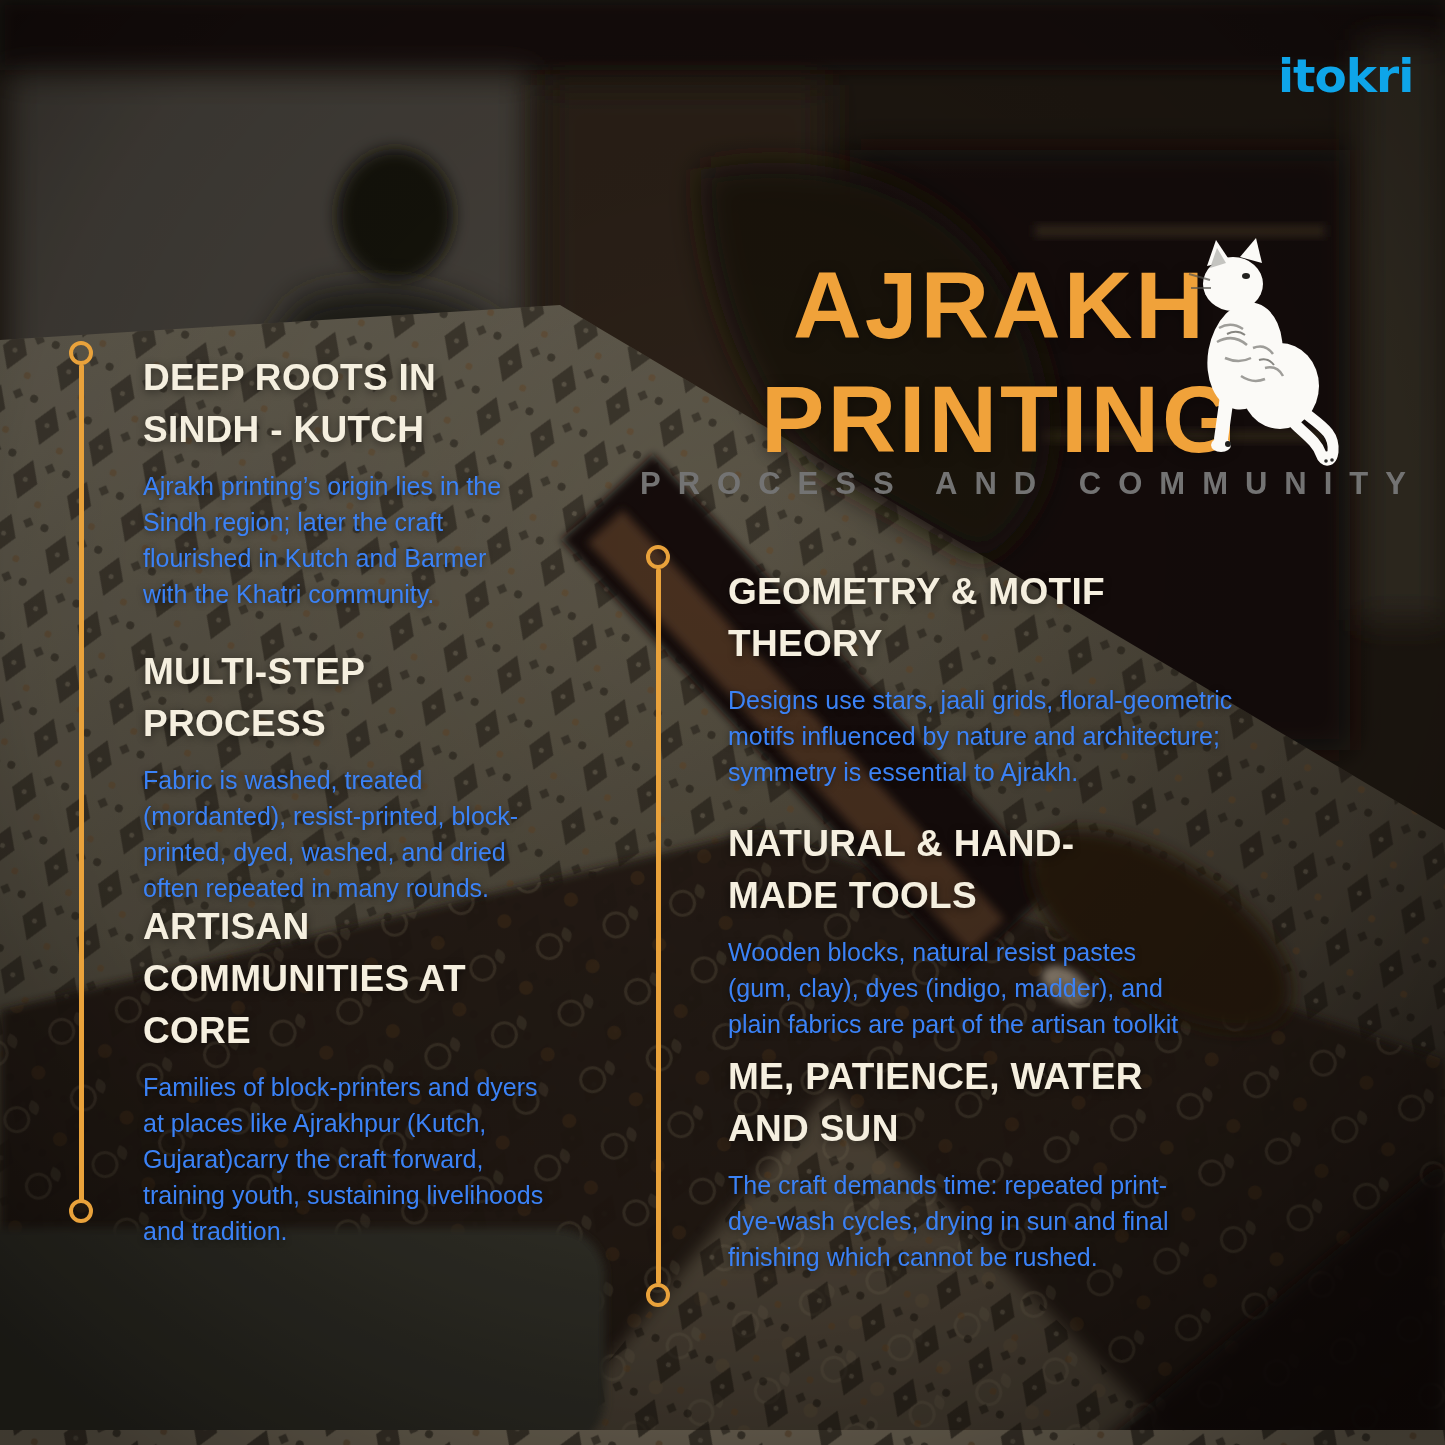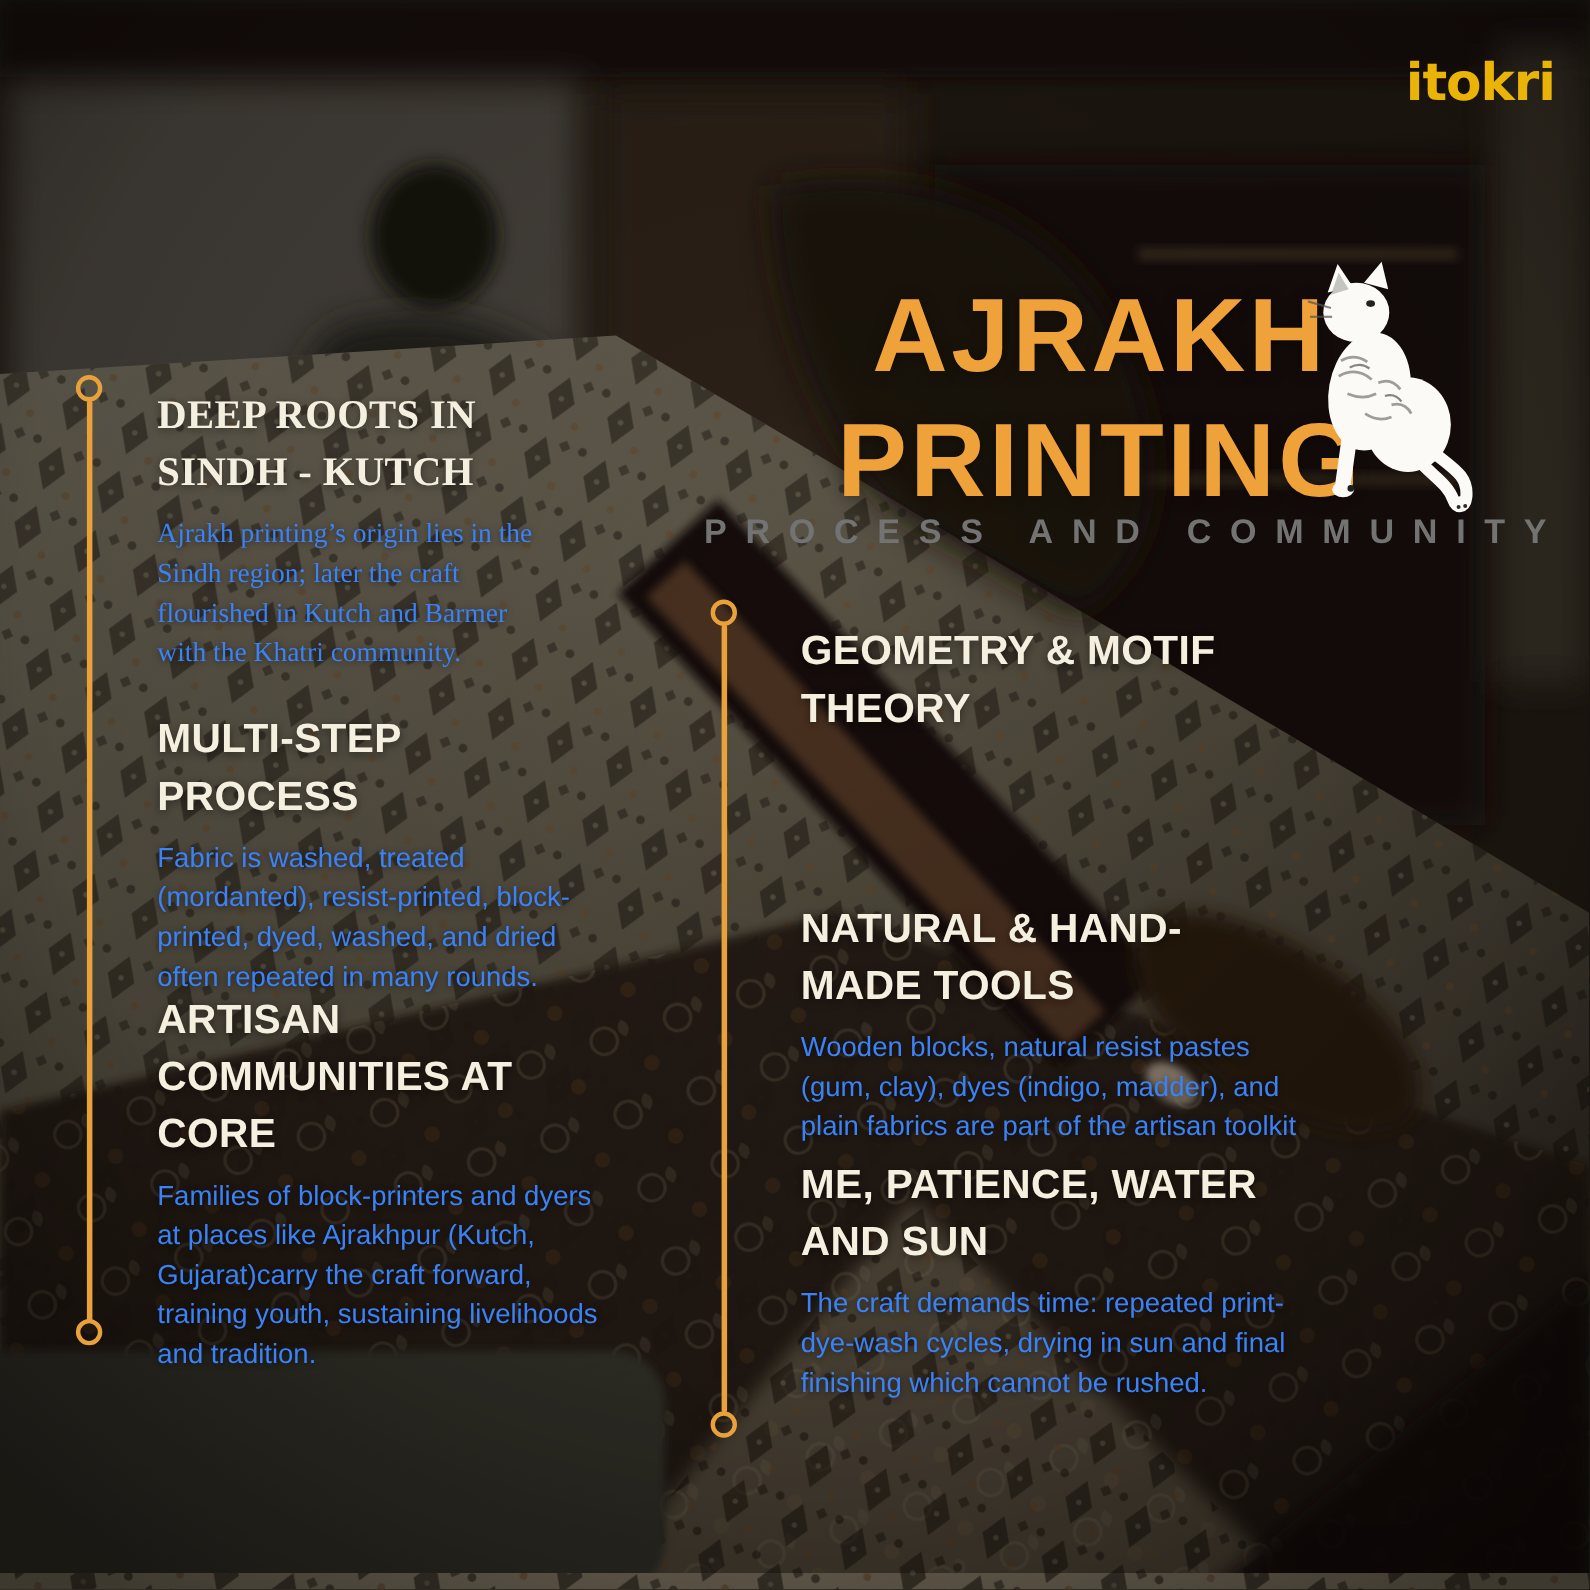--- a/index.html
+++ b/index.html
@@ -6,21 +6,21 @@
   .canvas{
     position:relative;width:1445px;height:1445px;overflow:hidden;
     background:#221B14;font-family:"Liberation Sans",sans-serif;
     -webkit-font-smoothing:antialiased;
   }
   .bg{position:absolute;left:0;top:0;width:1445px;height:1445px;display:block;}
 
   
   .logo{
     position:absolute;left:1278px;top:48px;width:160px;
-    color:#eab308;font-size:47px;font-weight:800;letter-spacing:-1px;
+    color:#0ea5e9;font-size:47px;font-weight:800;letter-spacing:-1px;
     font-family:"DejaVu Sans",sans-serif;
   }
 
   
   .title-block{position:absolute;left:640px;top:248px;width:720px;text-align:center;}
   .main-title{
     margin:0;color:#F0A23A;font-size:95px;line-height:114px;font-weight:800;
     letter-spacing:3px;white-space:pre-line;
     text-shadow:0 2px 14px rgba(0,0,0,.35);
     text-align:center;
@@ -50,21 +50,21 @@
     margin:0;color:#F5EFDF;font-size:37px;line-height:52px;font-weight:800;
     letter-spacing:.3px;white-space:pre-line;
     text-shadow:0 2px 8px rgba(0,0,0,.45);
   }
   .sec p{
     margin:12px 0 0 0;color:#3b82f6;font-size:25px;line-height:36px;font-weight:400;
     white-space:pre-line;text-shadow:0 1px 6px rgba(0,0,0,.5);
   }
   .col-left .sec{left:143px;width:500px;}
   .col-right .sec{left:728px;width:640px;}
-  .sec.l1{top:352px;font-family:Liberation Serif, serif;}
+  .sec.l1{top:352px;}
   .sec.l2{top:646px;}
   .sec.l3{top:901px;}
   .sec.r1{top:566px;}
   .sec.r2{top:818px;}
   .sec.r3{top:1051px;}
 </style>
 </head>
 <body>
 
 <div class="canvas">
@@ -218,20 +218,23 @@
 Gujarat)carry the craft forward,
 training youth, sustaining livelihoods
 and tradition.</p>
     </div>
   </div>
 
   <div class="col-right">
     <div class="sec r1">
       <h2>GEOMETRY &amp; MOTIF
 THEORY</h2>
+      <p>Designs use stars, jaali grids, floral-geometric
+motifs influenced by nature and architecture;
+symmetry is essential to Ajrakh.</p>
     </div>
     <div class="sec r2">
       <h2>NATURAL &amp; HAND-
 MADE TOOLS</h2>
       <p>Wooden blocks, natural resist pastes
 (gum, clay), dyes (indigo, madder), and
 plain fabrics are part of the artisan toolkit</p>
     </div>
     <div class="sec r3">
       <h2>ME, PATIENCE, WATER

